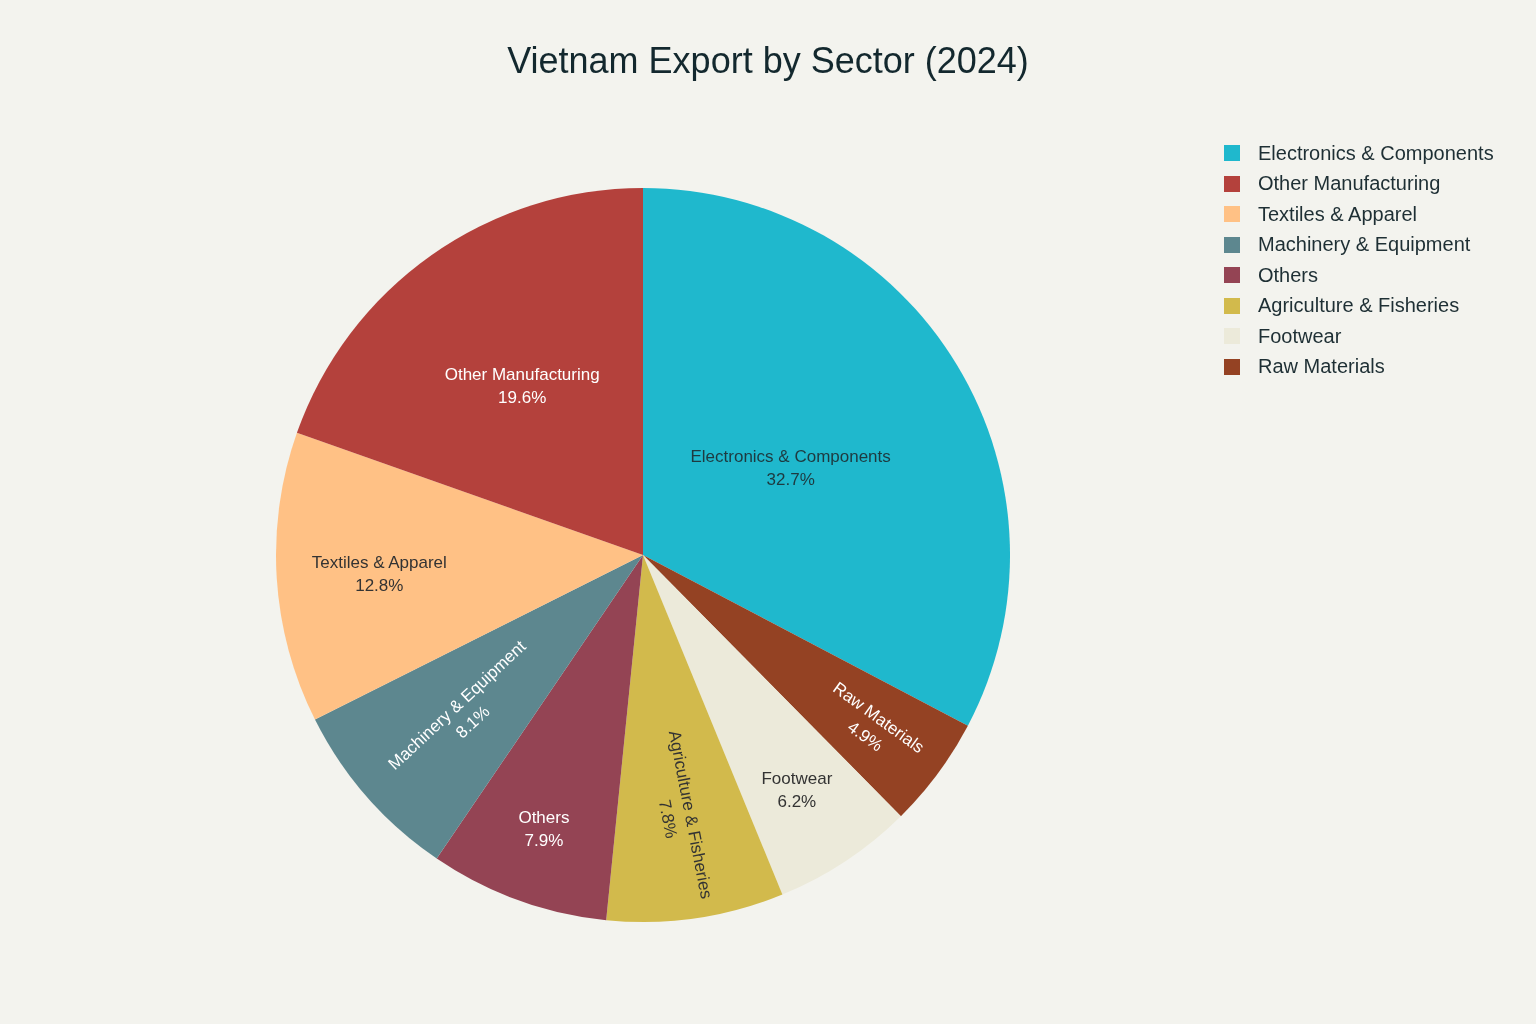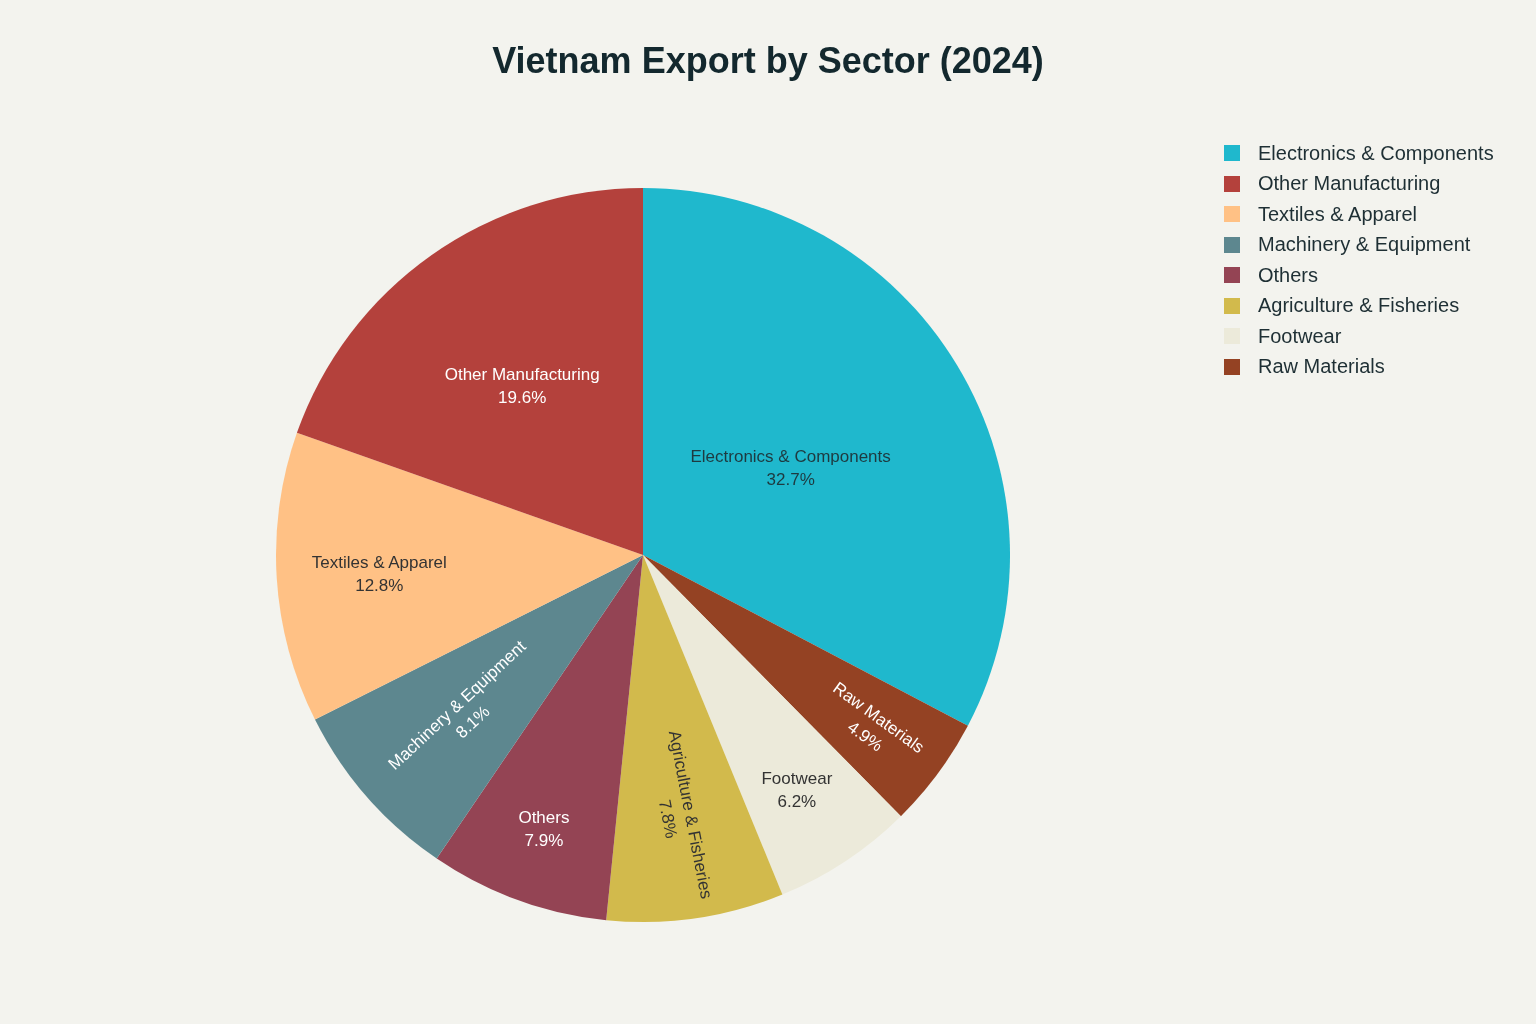--- a/index.html
+++ b/index.html
@@ -1,17 +1,17 @@
 <!DOCTYPE html>
 <html><head>
 <meta charset="utf-8">
 <style>
   html, body { margin:0; padding:0; }
   body { width:1536px; height:1024px; background:#f3f3ee; position:relative; overflow:hidden; font-family:"Liberation Sans", sans-serif; }
-  #title { position:absolute; top:40px; left:0; width:1536px; text-align:center; font-size:36px; font-weight:bold; color:#13282e; }
+  #title { position:absolute; top:40px; left:0; width:1536px; text-align:center; font-size:36px; font-weight:normal; color:#13282e; }
   #chart { position:absolute; left:0; top:0; }
   .legend { position:absolute; left:1224px; top:138px; }
   .legend-item { display:flex; align-items:center; height:30.5px; font-size:20px; color:#1e2f34; }
   .swatch { width:16px; height:16px; margin-right:18px; }
 </style>
 </head>
 <body>
 
 <div id="title">Vietnam Export by Sector (2024)</div>
 

